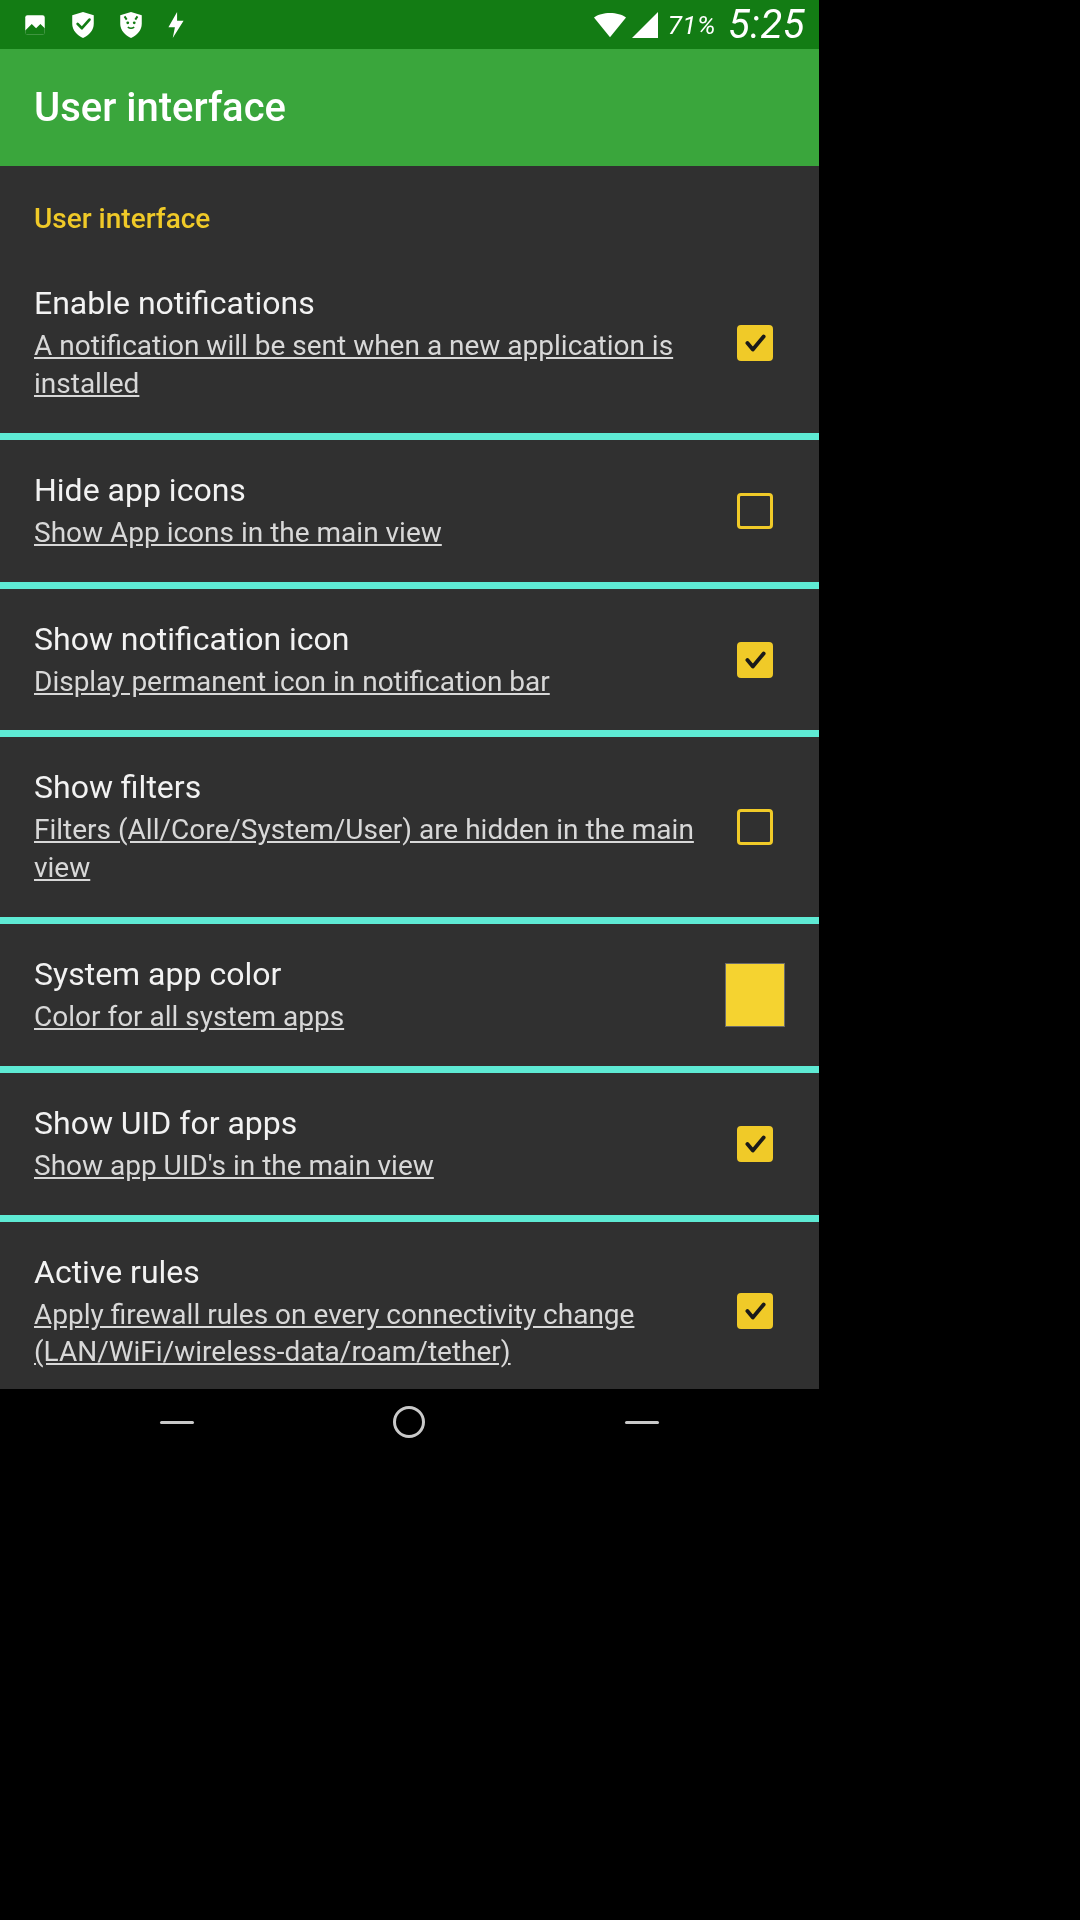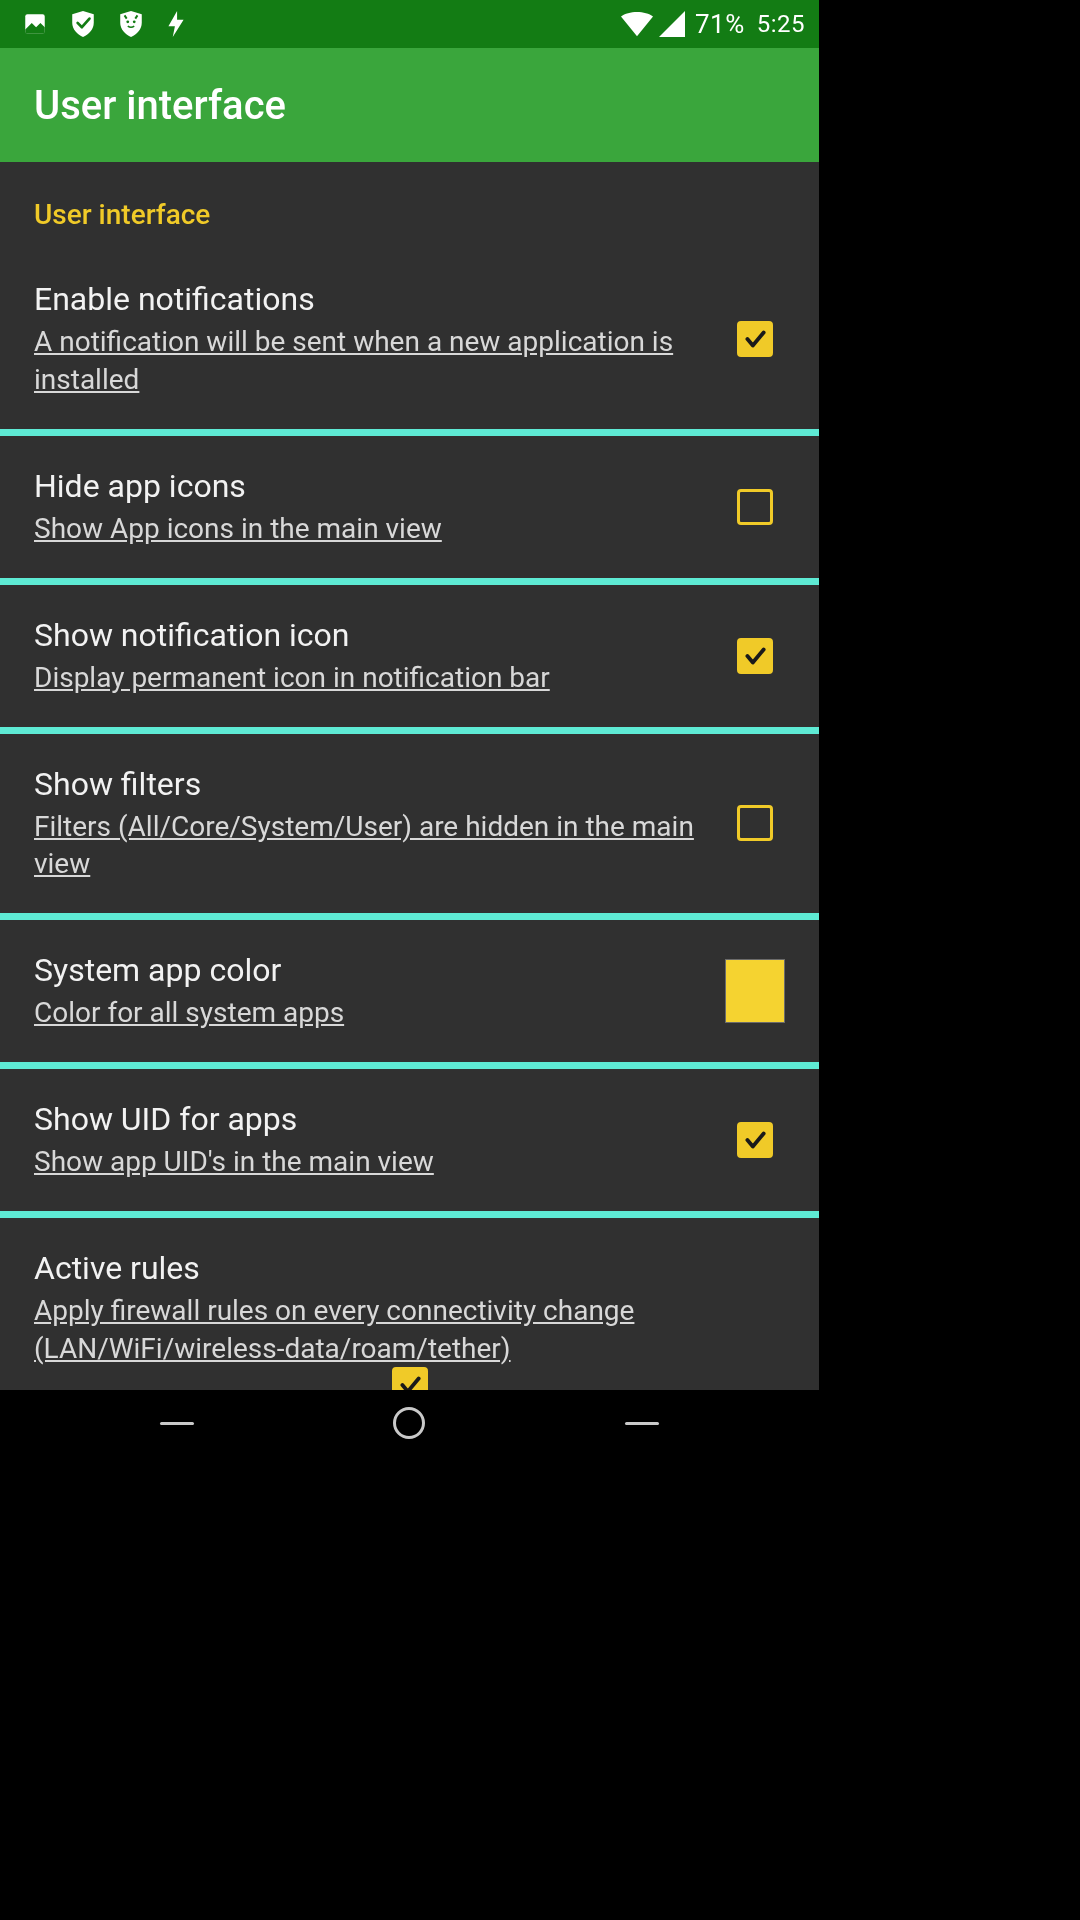--- a/index.html
+++ b/index.html
@@ -20,25 +20,26 @@
   }
 
   
   .status-bar {
     height: 50px;
     background: #137c14;
     color: #fff;
     display: flex;
     align-items: center;
     padding: 0 10px;
+    font-style: italic;
   }
   .status-left { display: flex; align-items: center; gap: 22px; padding-left: 12px; }
   .status-right { margin-left: auto; display: flex; align-items: center; gap: 6px; padding-right: 4px; }
   .status-right .battery-text { font-size: 26px; letter-spacing: 0.5px; margin-left: 4px; }
-  .status-right .time-text { font-size: 24px; margin-left: 6px; letter-spacing: 0.5px; }
+  .status-right .time-text { font-size: 40px; margin-left: 6px; letter-spacing: 0.5px; }
   .ico svg { display:block; }
 
   
   .app-bar {
     height: 118px;
     background: #3aa63c;
     display: flex;
     align-items: center;
     padding-left: 34px;
   }
@@ -268,21 +269,21 @@
       </div>
       <div class="setting-control">
         <div class="checkbox checked">
           <svg width="26" height="26" viewBox="0 0 24 24">
               <path d="M5 12 L10 18 L20 6" stroke="#1a1a1a" stroke-width="3.5" fill="none" stroke-linecap="round" stroke-linejoin="round"></path>
             </svg>
         </div>
       </div>
     </div>
 
-    <div class="setting-row" style="border-bottom:none;flex-direction:column;">
+    <div class="setting-row" style="border-bottom:none;">
       <div class="setting-text">
         <div class="setting-title">Active rules</div>
         <div class="setting-subtitle">Apply firewall rules on every connectivity change (LAN/WiFi/wireless-data/roam/tether)</div>
       </div>
       <div class="setting-control">
         <div class="checkbox checked">
           <svg width="26" height="26" viewBox="0 0 24 24">
               <path d="M5 12 L10 18 L20 6" stroke="#1a1a1a" stroke-width="3.5" fill="none" stroke-linecap="round" stroke-linejoin="round"></path>
             </svg>
         </div>

